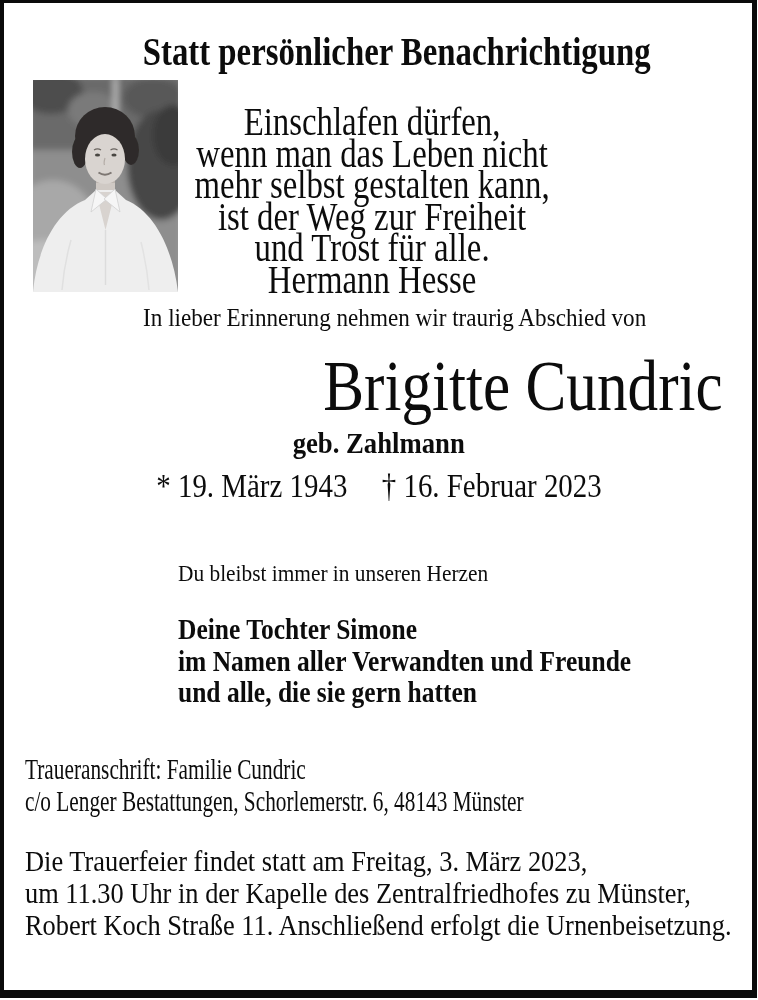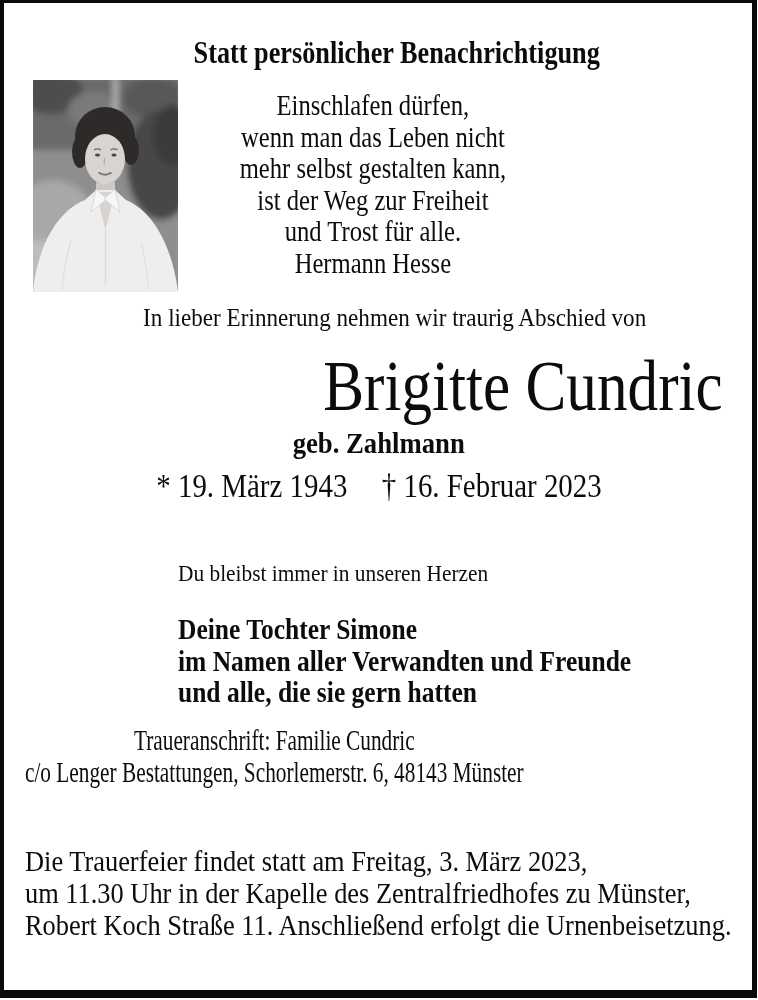--- a/index.html
+++ b/index.html
@@ -13,38 +13,38 @@
     border-style:solid;border-color:#0a0a0a;
     border-width:3px 5px 8px 4px;
     pointer-events:none;
   }
   .row-center{
     position:absolute;left:0;right:0;text-align:center;white-space:nowrap;
   }
   .scale{display:inline-block;white-space:nowrap;}
   .left-block{position:absolute;white-space:nowrap;}
   .left-block .scale-left{display:inline-block;transform-origin:left top;white-space:nowrap;}
-  .header-line{font-size:32px;line-height:32px;font-weight:bold;padding-left:36px;}
+  .header-line{font-size:40px;line-height:32px;font-weight:bold;padding-left:36px;}
   .header-line .scale{transform:scaleX(0.82);}
-  .poem{top:89px;font-size:30px;line-height:31.5px;}
+  .poem{top:106px;font-size:40px;line-height:31.5px;}
   .poem .scale{transform:scaleX(0.82) translateX(-8px);}
   .intro{top:302px;font-size:26px;line-height:31px;margin-left:32px;}
   .intro .scale{transform:scaleX(0.89);}
   .deceased-name{top:349px;font-size:72px;line-height:74px;text-align:right;}
   .deceased-name .scale{transform:scaleX(0.85);}
   .maiden{top:427px;font-size:30px;line-height:31px;font-weight:bold;}
   .maiden .scale{transform:scaleX(0.89);}
   .dates{top:470px;font-size:34px;line-height:31px;}
   .dates .scale{transform:scaleX(0.85);}
   .dates .death-date{margin-left:32px;}
   .farewell{top:558px;left:178px;font-size:24px;line-height:31px;}
   .farewell .scale-left{transform:scaleX(0.89);}
   .mourners{top:613px;left:178px;font-size:30px;line-height:31.5px;font-weight:bold;text-decoration:underline;}
   .mourners .scale-left{transform:scaleX(0.85);}
-  .address{top:724px;left:25px;font-size:30px;line-height:32px;text-align:center;}
+  .address{top:753px;left:25px;font-size:30px;line-height:32px;}
   .address .scale-left{transform:scaleX(0.71);}
   .funeral{top:845px;left:25px;font-size:30px;line-height:32px;}
   .funeral .scale-left{transform:scaleX(0.88);}
   .photo{
     position:absolute;left:33px;top:80px;width:145px;height:212px;
   }
   .photo svg{display:block;width:145px;height:212px;}
 </style>
 </head>
 <body>

